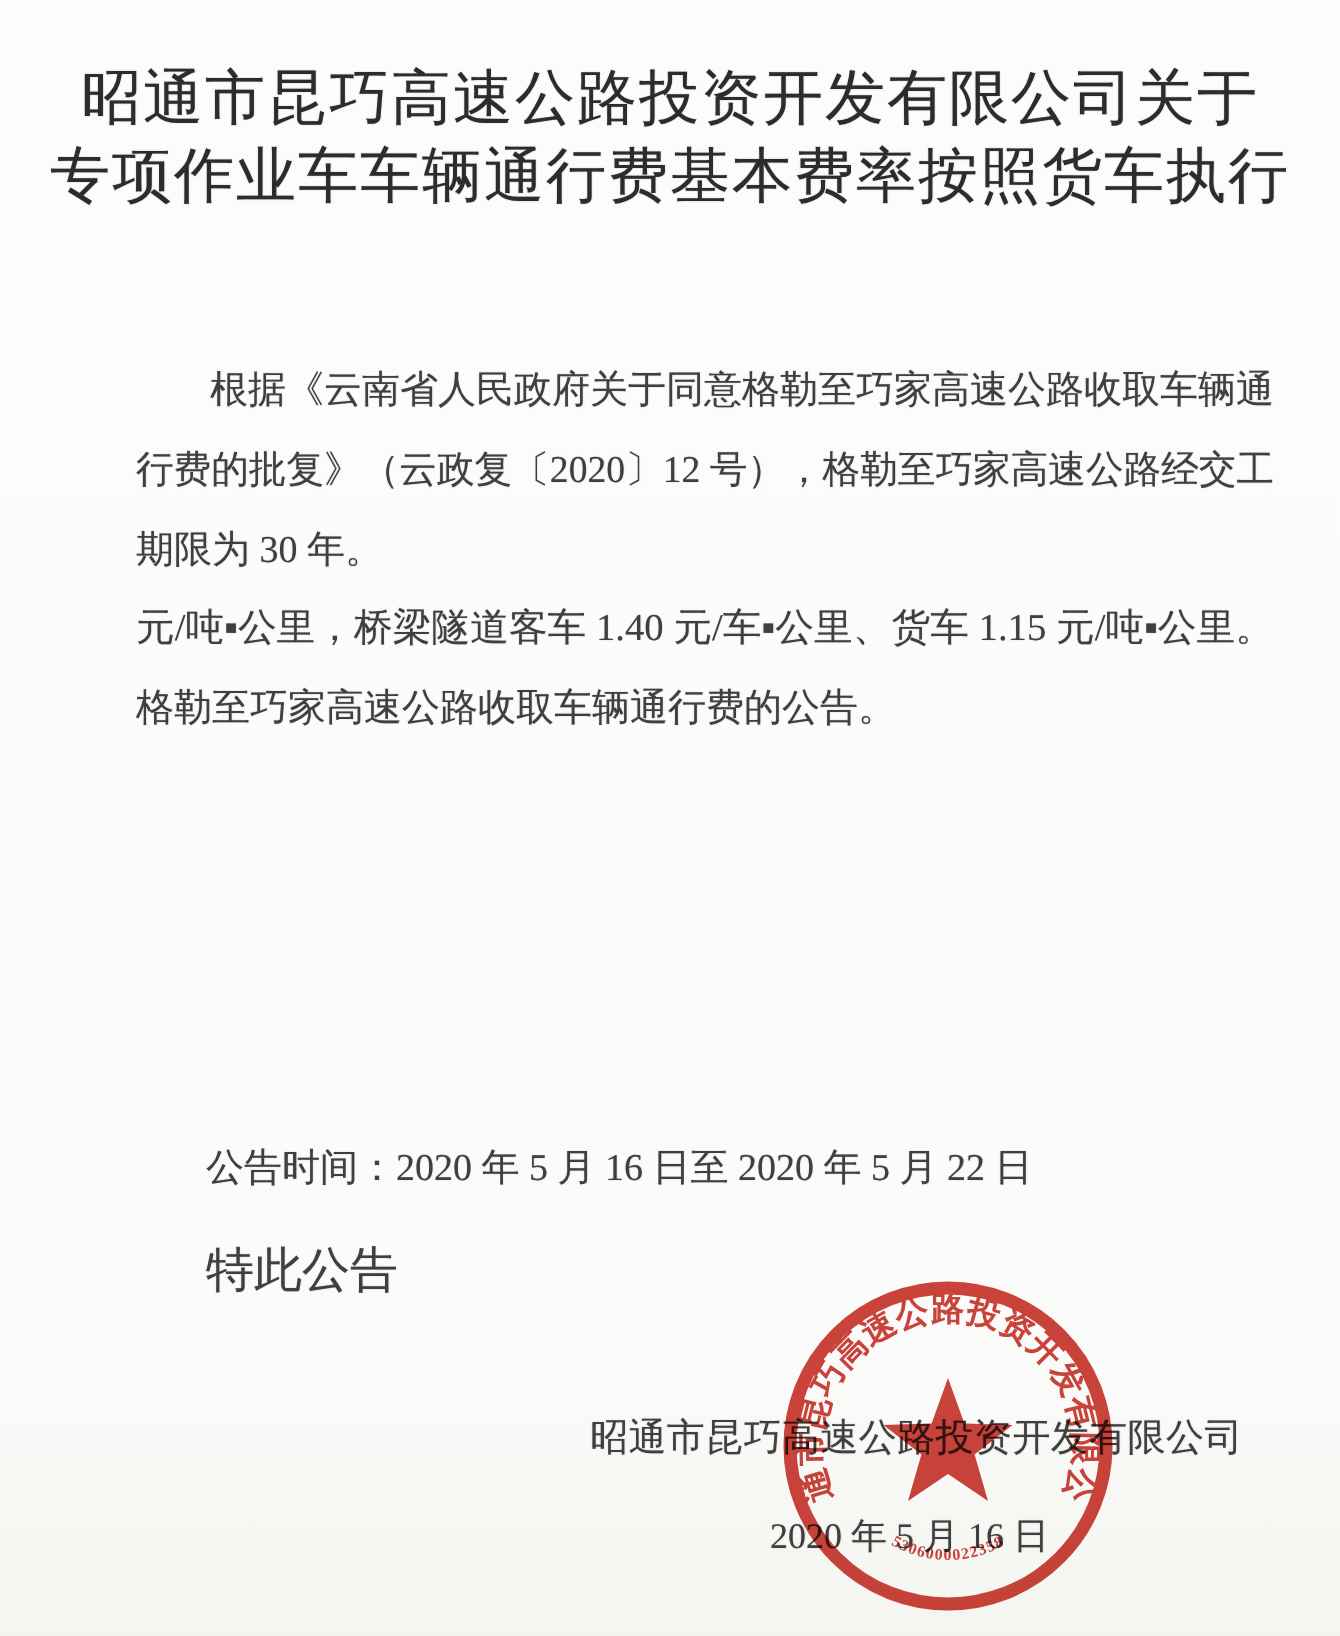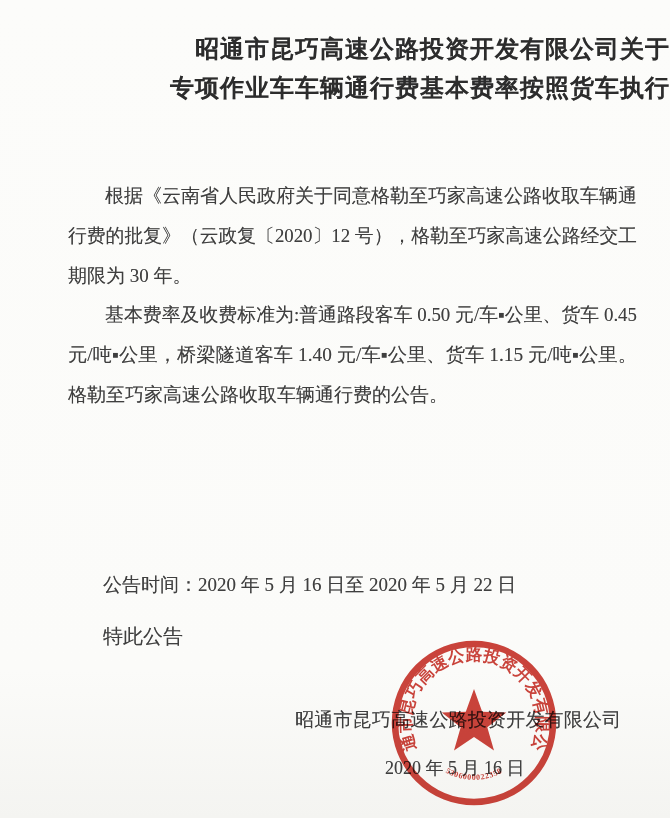--- a/index.html
+++ b/index.html
@@ -7,41 +7,41 @@
     position:relative;
     width:670px;height:818px;
     margin:0 auto;
     background:linear-gradient(180deg,#fcfcfa 0%,#fbfbf9 82%,#f4f4f1 100%);
     font-family:"Liberation Serif","DejaVu Serif",serif;
     color:#3f3f3f;
     overflow:hidden;
   }
   .title{
     position:absolute;top:30px;left:0;right:0;
-    text-align:right;
-    font-size:24px;font-weight:700;line-height:39px;
+    text-align:center;
+    font-size:30px;font-weight:400;line-height:39px;
     color:#2c2c2c;letter-spacing:1px;
     text-shadow:0 0 0.6px rgba(44,44,44,.5);
   }
   .body-block{
     position:absolute;top:176px;left:68px;width:569px;
     font-size:19px;line-height:39.8px;
     text-shadow:0 0 0.6px rgba(63,63,63,.45);
   }
   .line{height:39.8px;white-space:nowrap;}
   .line.indent{padding-left:37px;}
   .fit{display:inline-block;white-space:nowrap;transform-origin:left center;}
   .notice-line{
     position:absolute;top:572px;left:103px;
     font-size:19px;line-height:26px;white-space:nowrap;
     text-shadow:0 0 0.6px rgba(63,63,63,.45);
   }
   .closing-line{
     position:absolute;top:622px;left:103px;
-    font-size:20px;line-height:28px;white-space:nowrap;
+    font-size:24px;line-height:28px;white-space:nowrap;
     text-shadow:0 0 0.6px rgba(63,63,63,.45);
     text-align:center;
   }
   .sig-company{
     position:absolute;top:707px;left:295px;
     font-size:19px;line-height:26px;letter-spacing:0.2px;white-space:nowrap;
     text-shadow:0 0 0.6px rgba(63,63,63,.45);
   }
   .sig-date{
     position:absolute;top:756px;left:385px;
@@ -67,21 +67,20 @@
 
   <div class="title">
     <div>昭通市昆巧高速公路投资开发有限公司关于</div>
     <div>专项作业车车辆通行费基本费率按照货车执行</div>
   </div>
 
   <div class="body-block">
     <div class="line indent"><span class="fit" style="transform: scaleX(1); text-align: right;">根据《云南省人民政府关于同意格勒至巧家高速公路收取车辆通</span></div>
     <div class="line"><span class="fit" style="transform: scaleX(0.989996);">行费的批复》（云政复〔2020〕12 号），格勒至巧家高速公路经交工</span></div>
     <div class="line"><span>期限为 30 年。</span></div>
-    <div class="line indent"><span class="fit" style="transform: scaleX(0.994305);">基本费率及收费标准为:普通路段客车 0.50 元/车▪公里、货车 0.45</span></div>
     <div class="line"><span class="fit" style="transform: scaleX(1.01871);">元/吨▪公里，桥梁隧道客车 1.40 元/车▪公里、货车 1.15 元/吨▪公里。</span></div>
     <div class="line"><span>格勒至巧家高速公路收取车辆通行费的公告。</span></div>
   </div>
 
   <div class="notice-line">公告时间：2020 年 5 月 16 日至 2020 年 5 月 22 日</div>
 
   <div class="closing-line">特此公告</div>
 
   <div class="sig-company">昭通市昆巧高速公路投资开发有限公司</div>
 

